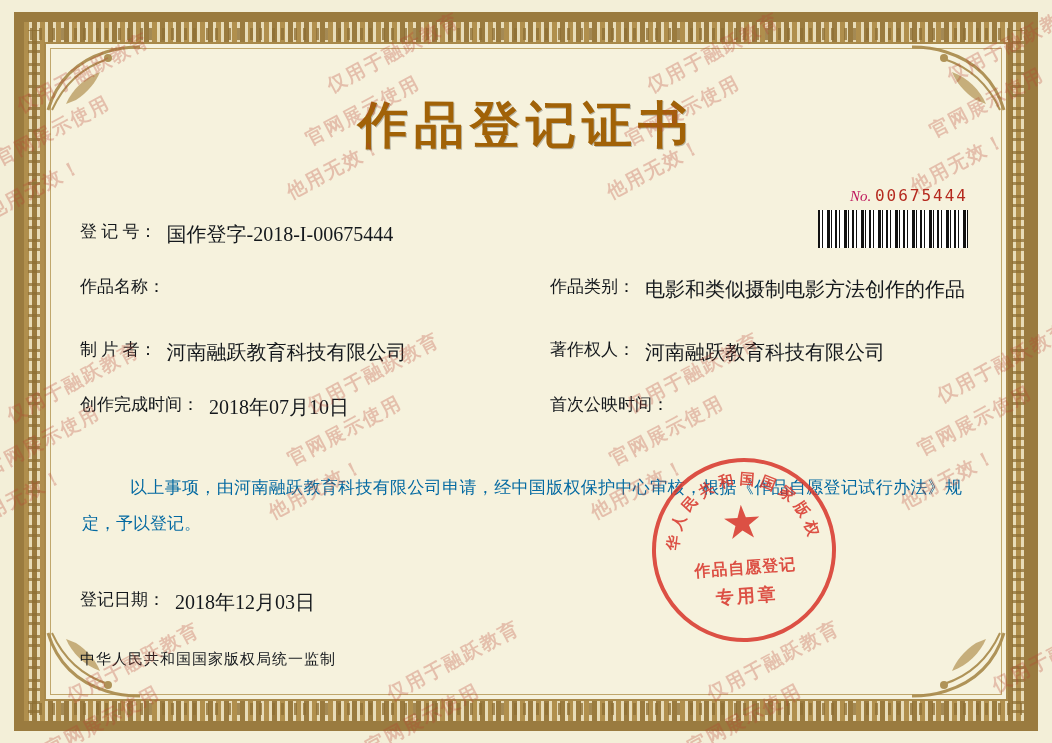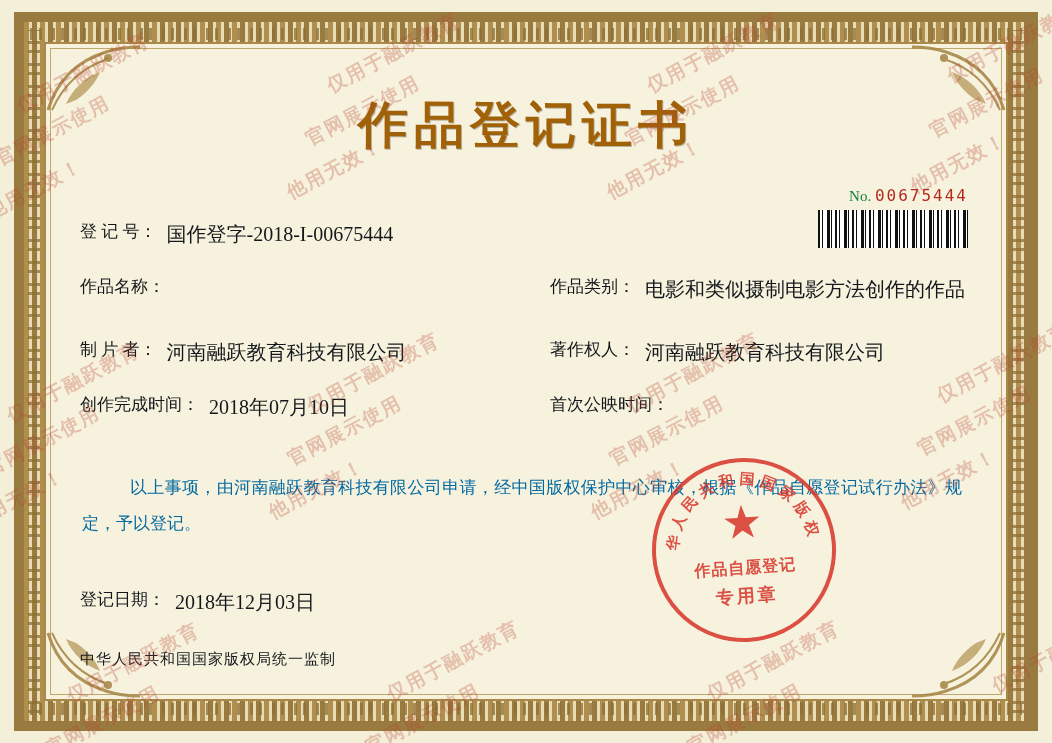--- a/index.html
+++ b/index.html
@@ -115,21 +115,21 @@
   }
 
   .no-row {
     position: absolute;
     right: 4px;
     top: 116px;
     text-align: right;
     font-size: 15px;
     color: #111;
   }
-  .no-row .no-label { color: #15803d; }
+  .no-row .no-label { color: #be185d; font-style: italic; }
   .no-row .no-value {
     color: #b52a1f;
     letter-spacing: 2px;
     font-family: "DejaVu Sans Mono", monospace;
     font-size: 16px;
   }
 
   .barcode {
     position: absolute;
     right: 4px;

